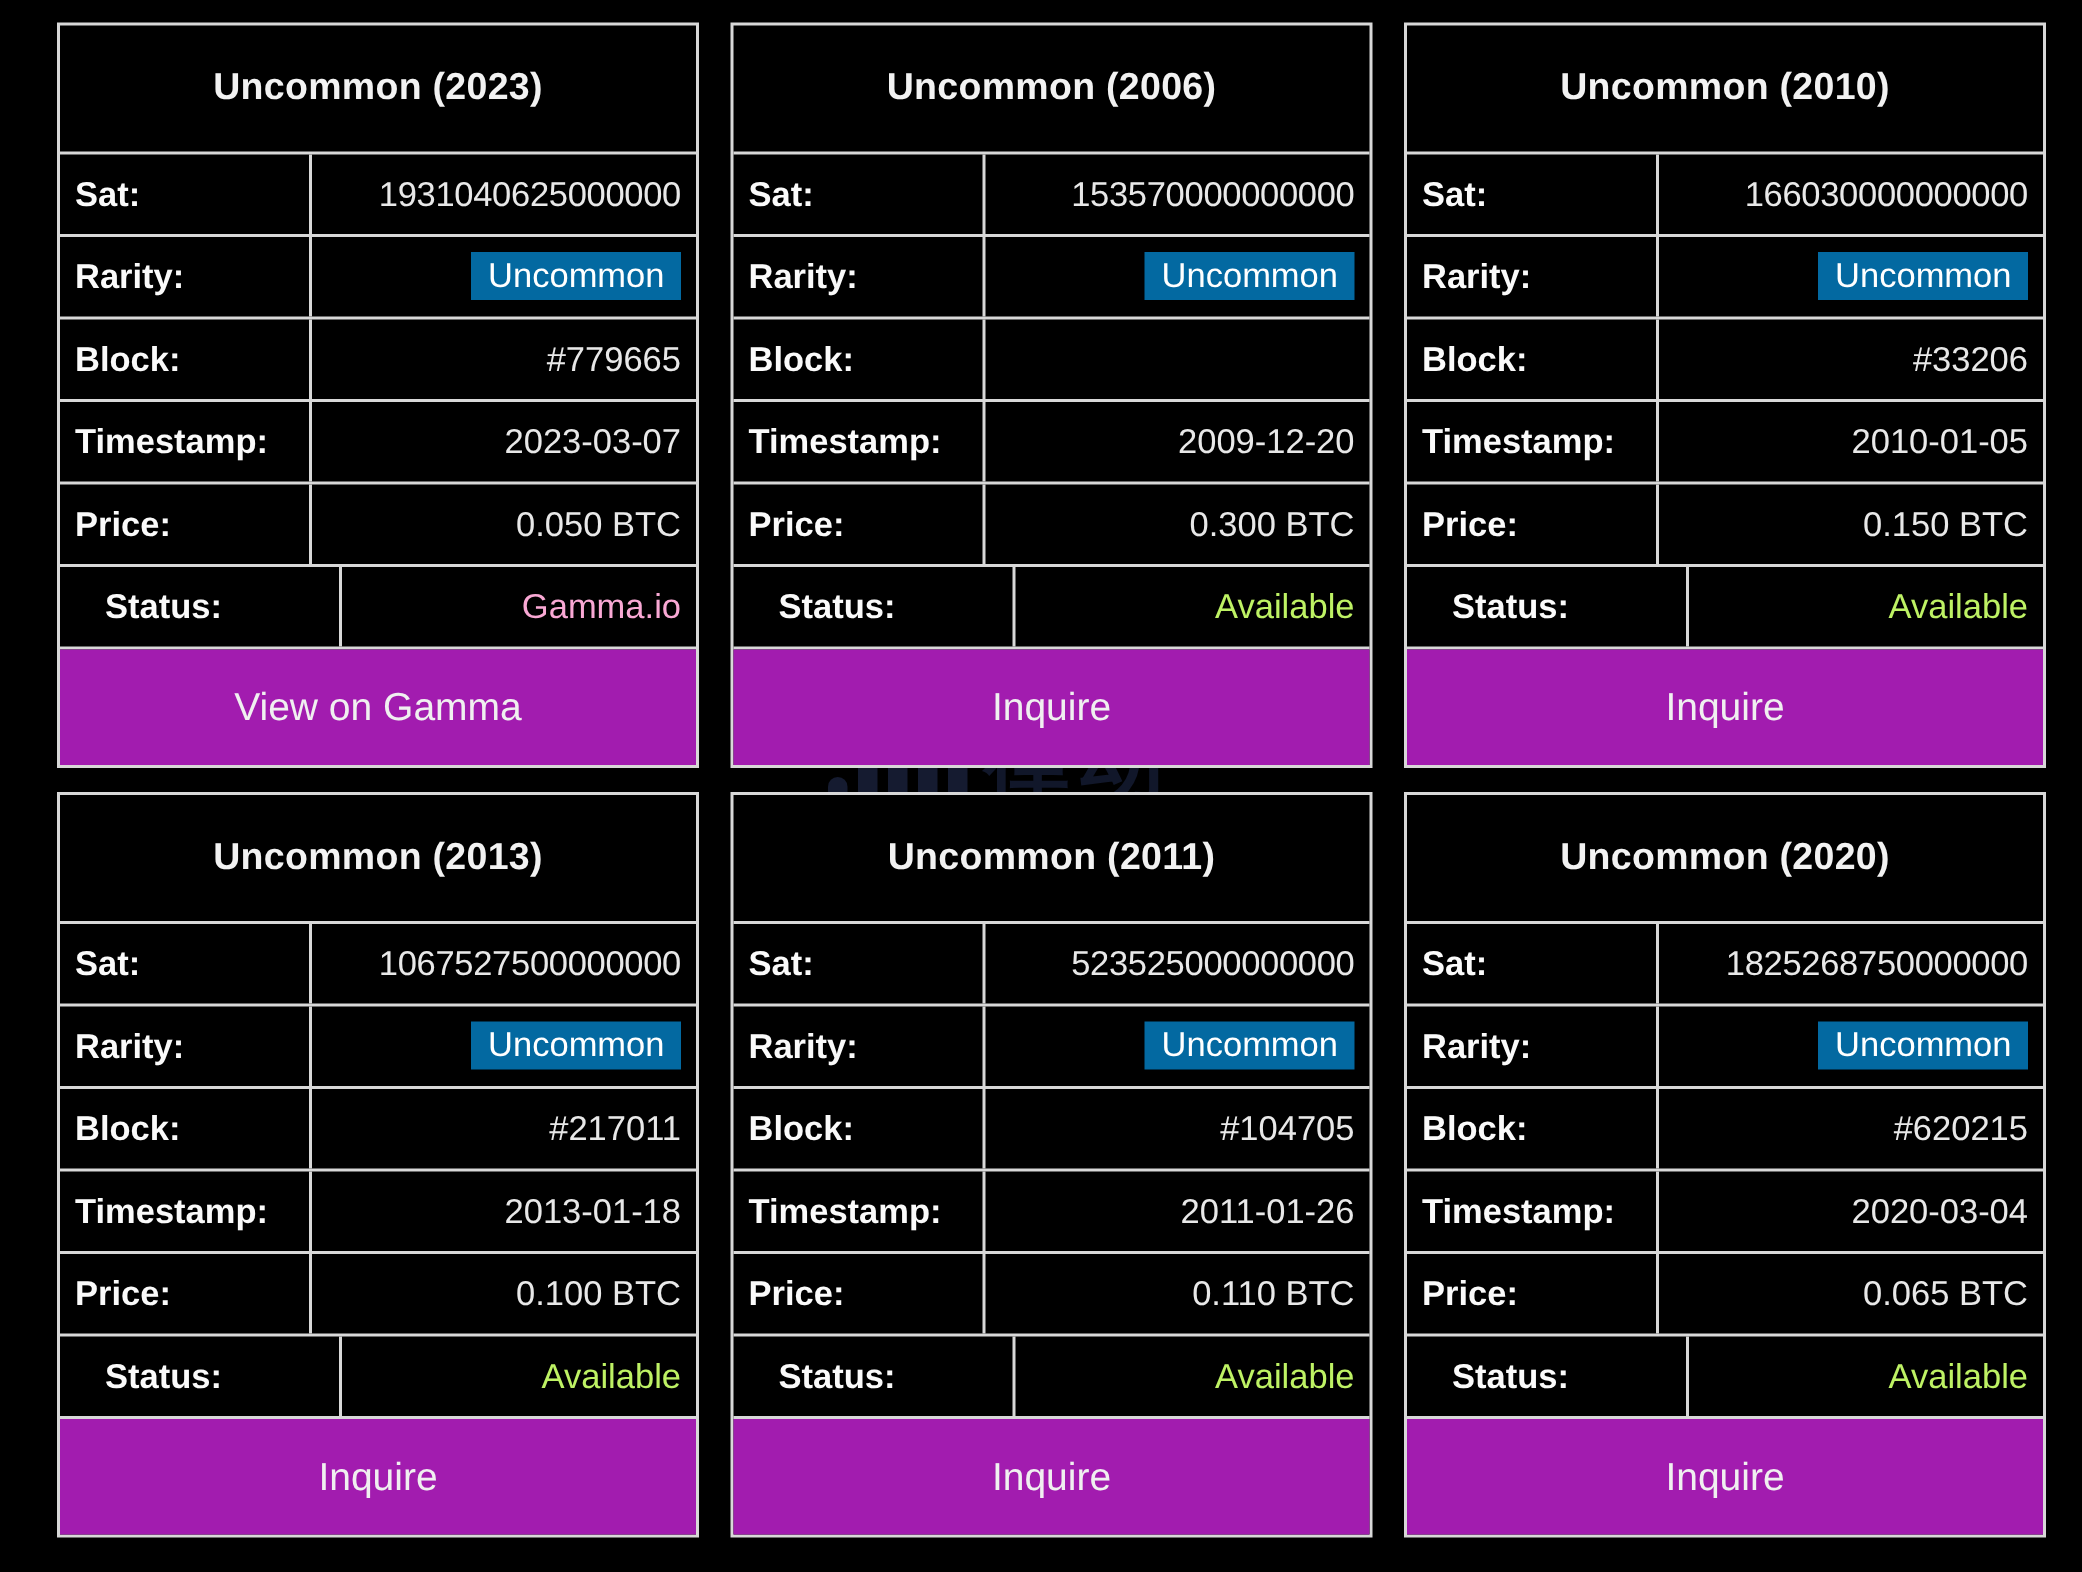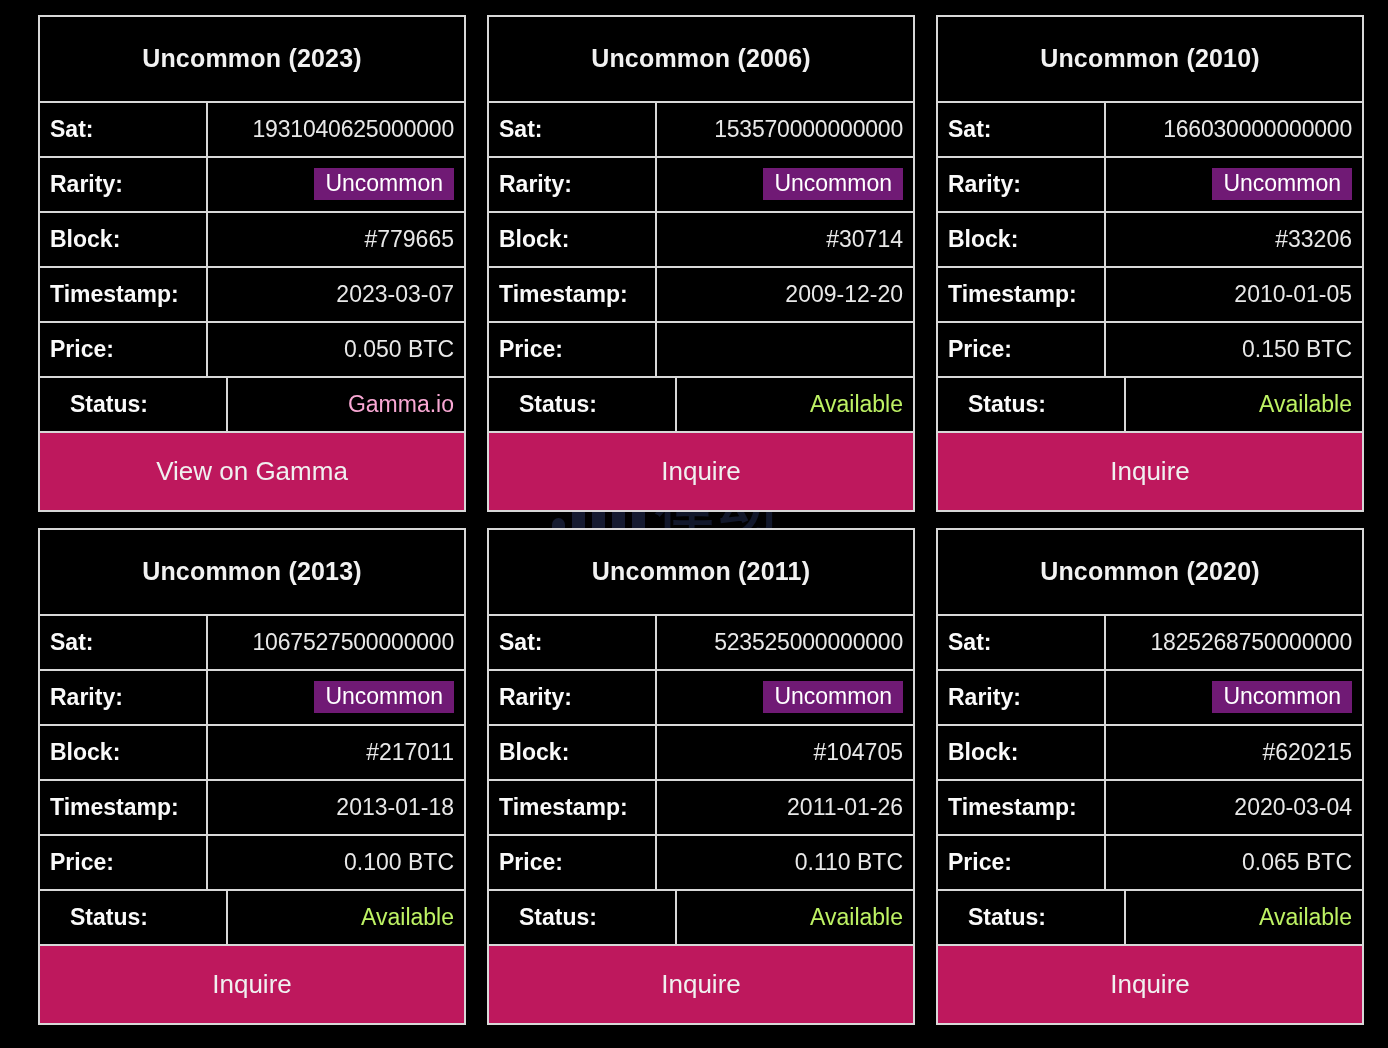--- a/index.html
+++ b/index.html
@@ -115,36 +115,36 @@
     color: #e8e8e8;
     font-size: 23px;
     font-weight: 400;
     overflow: hidden;
     white-space: nowrap;
   }
 
   .badge {
     display: inline-block;
     padding: 3px 11px 4px 11px;
-    background: #701a75;
+    background: #0369a1;
     color: #ffffff;
     font-size: 23px;
     font-weight: 400;
     line-height: 1.1;
   }
 
   .status-available { color: #bef264; }
   .status-link { color: #f9a8d4; }
 
   .card-action {
     height: 93px;
     display: flex;
     align-items: center;
     justify-content: center;
-    background: #be185d;
+    background: #a21caf;
     color: #f0f0f0;
     font-size: 26px;
     font-weight: 400;
     border-top: 0;
   }
 
   
   .sat-value { letter-spacing: -0.2px; }
 </style>
 </head>
@@ -211,28 +211,28 @@
         <div class="cell-value sat-value">153570000000000</div>
       </div>
       <div class="row">
         <div class="cell-label">Rarity:</div>
         <div class="cell-value">
           <span class="badge">Uncommon</span>
         </div>
       </div>
       <div class="row">
         <div class="cell-label">Block:</div>
-        <div class="cell-value">#30714</div>
       </div>
       <div class="row">
         <div class="cell-label">Timestamp:</div>
         <div class="cell-value">2009-12-20</div>
       </div>
       <div class="row">
         <div class="cell-label">Price:</div>
+        <div class="cell-value">0.300 BTC</div>
       </div>
       <div class="row">
         <div class="cell-label">Status:</div>
         <div class="cell-value status-available">Available</div>
       </div>
     </div>
     <div class="card-action">Inquire</div>
   </div>
 
   <div class="card">

